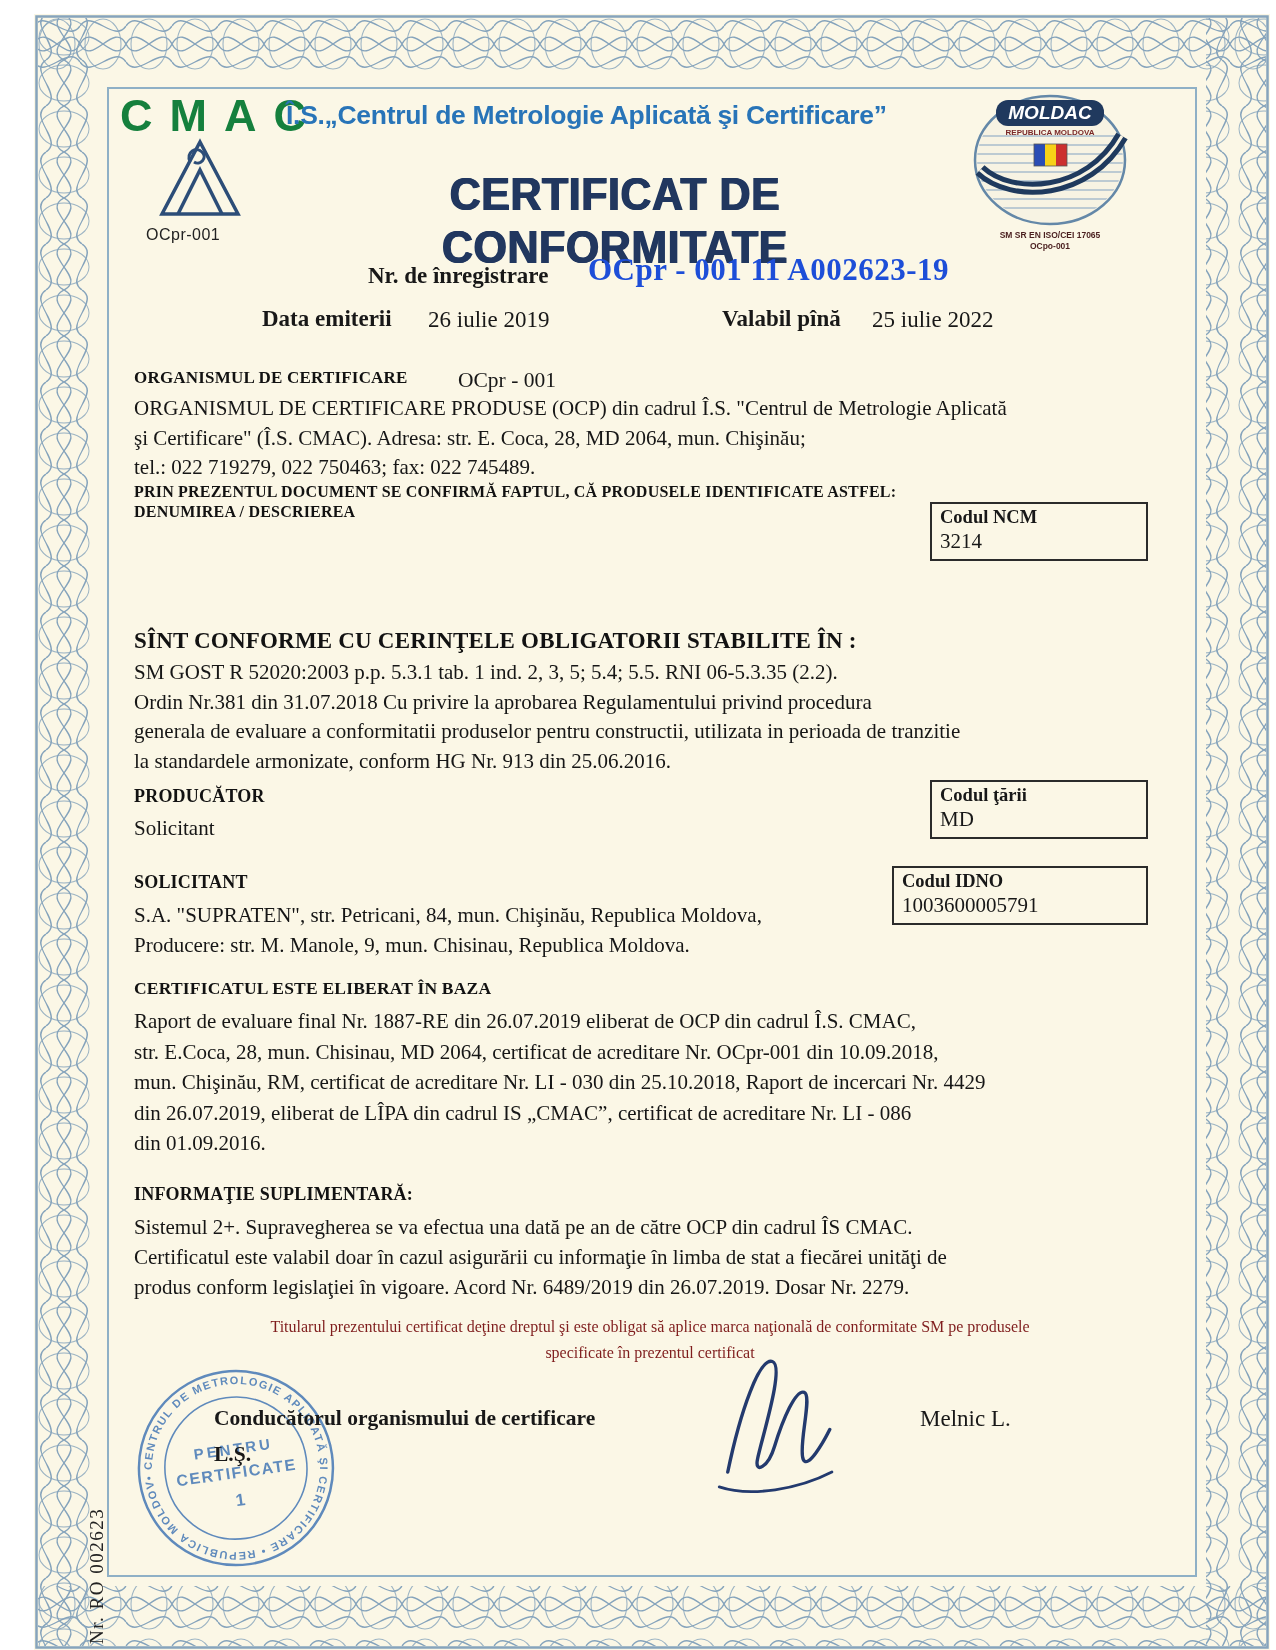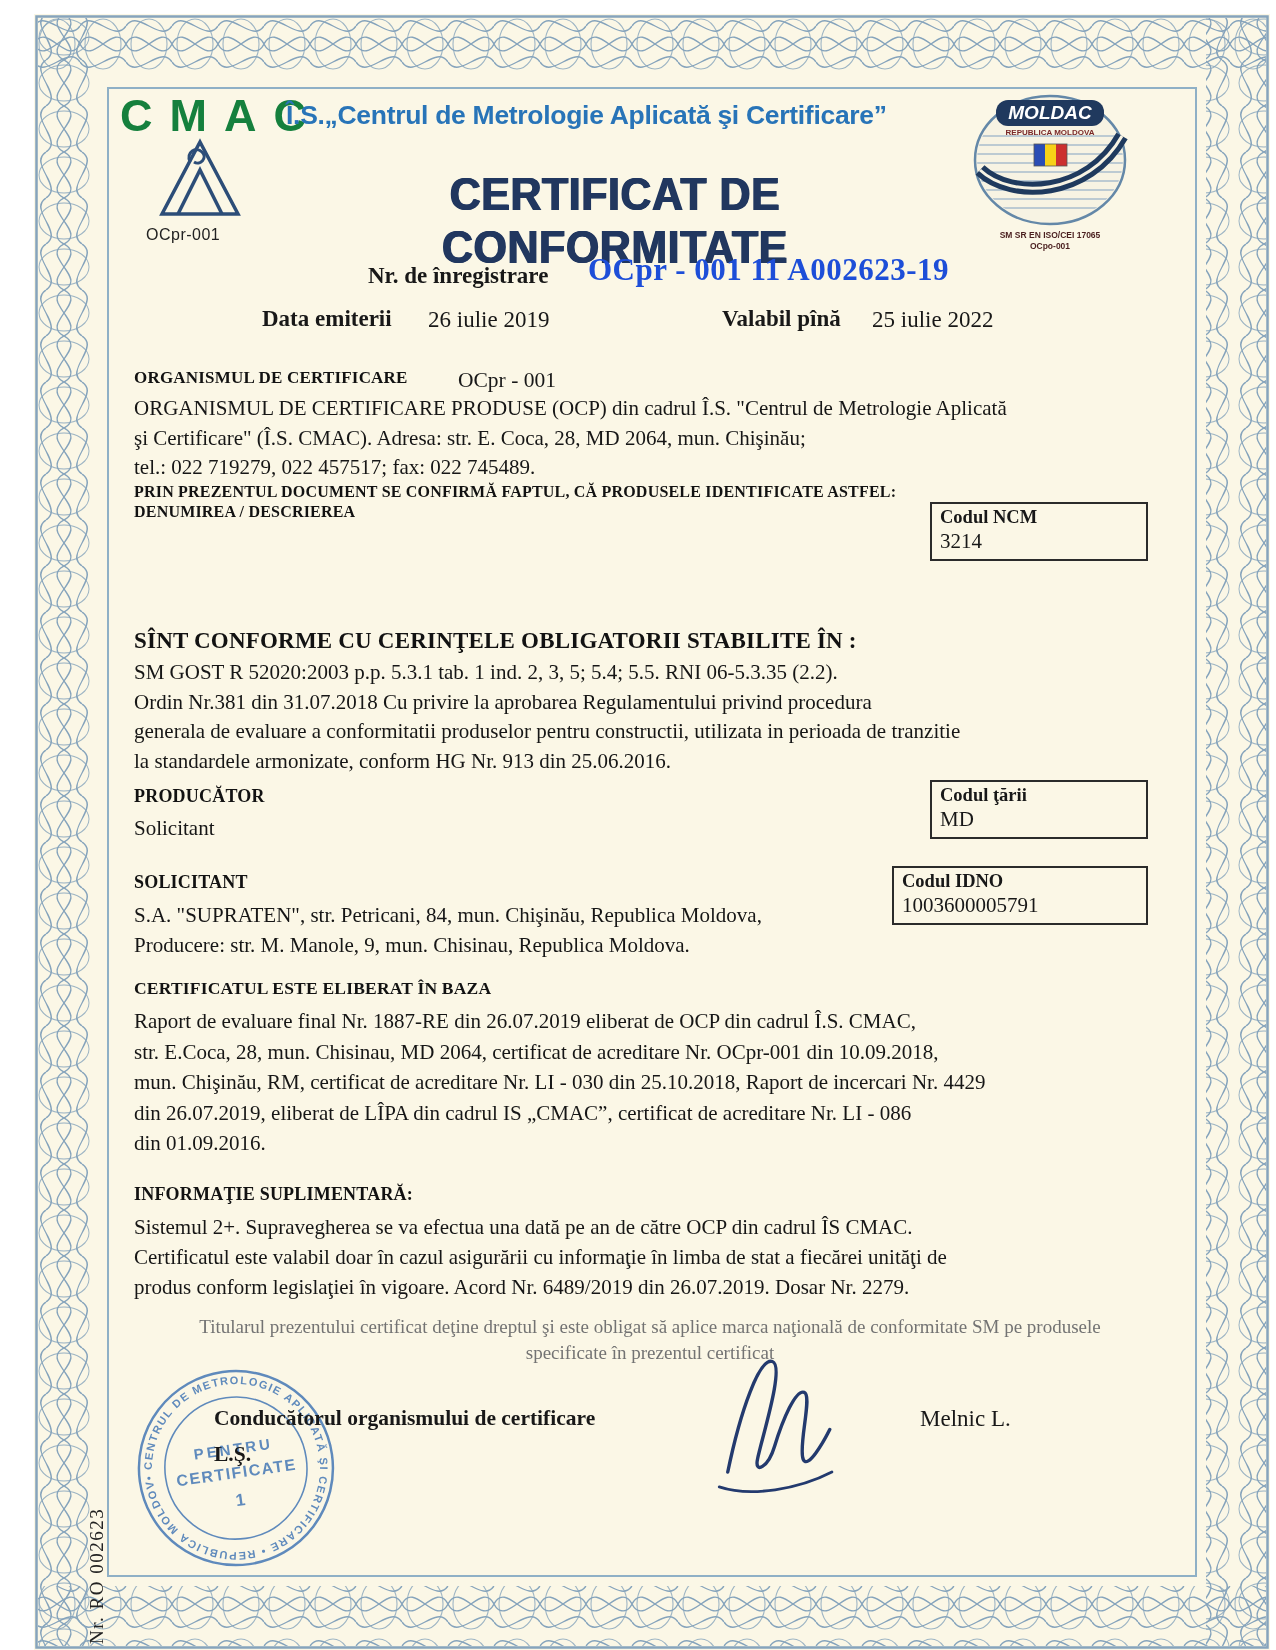--- a/index.html
+++ b/index.html
@@ -15,21 +15,21 @@
              text-shadow:0.7px 0 0 #21375f,-0.7px 0 0 #21375f;}
   .lbl-bold{font-weight:bold;font-size:23px;}
   .val-reg{font-weight:bold;font-size:31px;letter-spacing:0.5px;color:#1d4ed8;}
   .val-date{font-size:23px;}
   .h-sec{font-weight:bold;font-size:17px;letter-spacing:0.2px;color:#121212;white-space:nowrap;}
   .para{font-size:21px;color:#161616;white-space:nowrap;}
   .para > div{white-space:nowrap;}
   .code-box{border:2px solid #2b2b2b;padding:3px 20px 5px 8px;background:rgba(251,247,230,0.6);}
   .code-box .lbl{font-weight:bold;font-size:18.5px;white-space:nowrap;}
   .code-box .val{font-size:21px;margin-top:1px;white-space:nowrap;}
-  .footer-note{font-size:19px;line-height:26px;text-align:center;color:#737373;}
+  .footer-note{font-size:16px;line-height:26px;text-align:center;color:#7f1d1d;}
   .side-num{writing-mode:vertical-rl;transform:rotate(180deg);font-size:19px;letter-spacing:1.5px;color:#222;}
   .sig-name{font-size:23px;}
 </style>
 </head>
 <body>
 
 <div class="page">
   <div class="paper">
 
     <svg class="abs" style="left:0;top:0" width="1236" height="1636" viewBox="0 0 1236 1636">
@@ -109,21 +109,21 @@
     <div class="abs lbl-bold" style="left:228px;top:292px">Data emiterii</div>
     <div class="abs val-date" style="left:394px;top:293px">26 iulie 2019</div>
     <div class="abs lbl-bold" style="left:688px;top:292px">Valabil pînă</div>
     <div class="abs val-date" style="left:838px;top:293px">25 iulie 2022</div>
 
     <div class="abs h-sec" style="left:100px;top:354px">ORGANISMUL DE CERTIFICARE</div>
     <div class="abs" style="left:424px;top:354px;font-size:21.5px">OCpr - 001</div>
     <div class="abs para" style="left:100px;top:380px;line-height:29.5px">
       <div>ORGANISMUL DE CERTIFICARE PRODUSE  (OCP) din cadrul  Î.S. "Centrul de Metrologie Aplicată</div>
       <div>şi Certificare" (Î.S. CMAC). Adresa: str. E. Coca, 28, MD 2064, mun. Chişinău;</div>
-      <div>tel.: 022 719279, 022 457517; fax: 022 745489.</div>
+      <div>tel.: 022 719279, 022 750463; fax: 022 745489.</div>
     </div>
 
     <div class="abs h-sec" style="left:100px;top:468px;font-size:16px;line-height:20px">
       <div>PRIN  PREZENTUL DOCUMENT SE CONFIRMĂ FAPTUL, CĂ PRODUSELE IDENTIFICATE ASTFEL:</div>
       <div>DENUMIREA / DESCRIEREA</div>
     </div>
     <div class="abs code-box" style="left:896px;top:488px;width:186px">
       <div class="lbl">Codul NCM</div>
       <div class="val">3214</div>
     </div>

